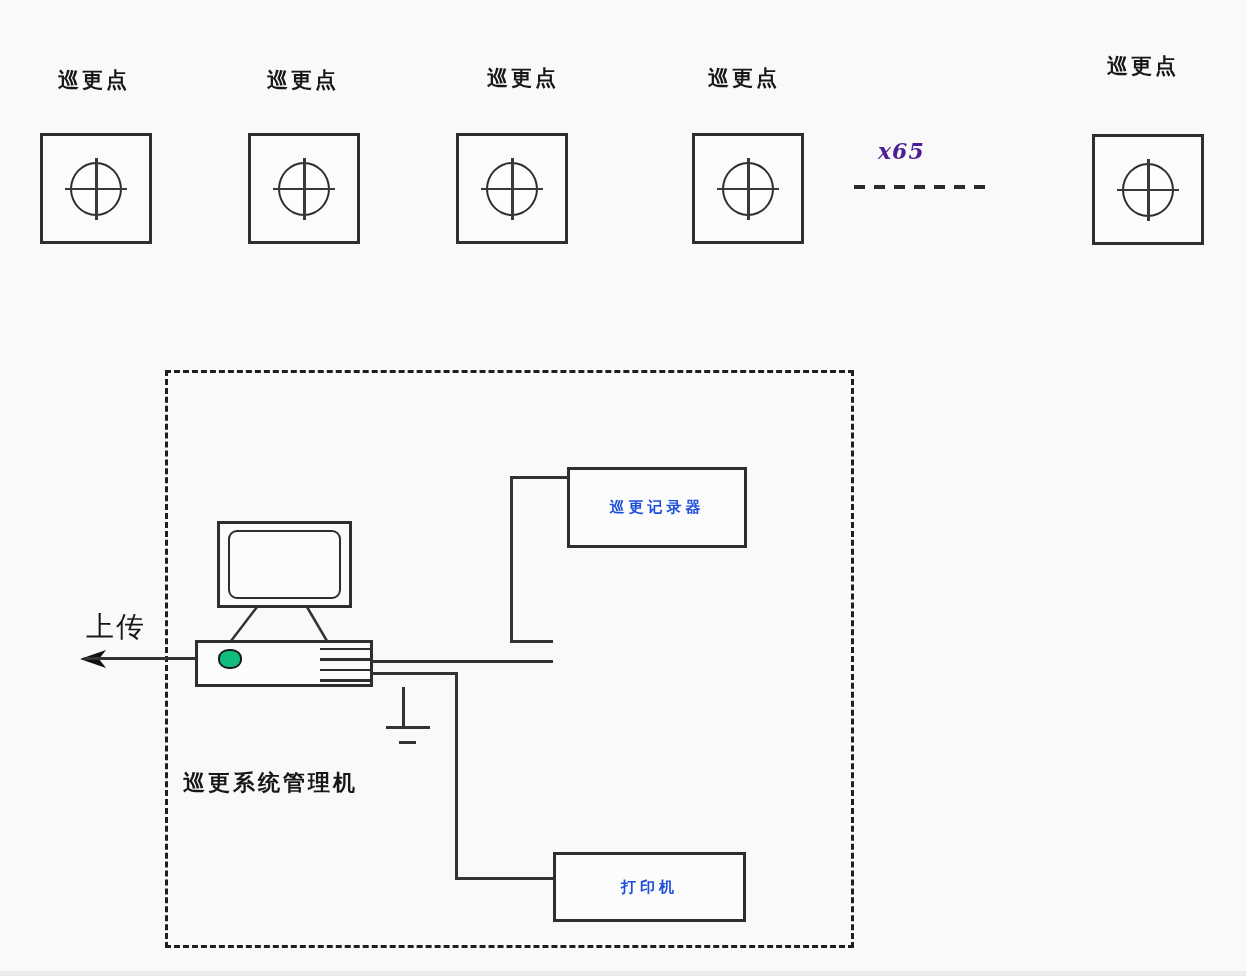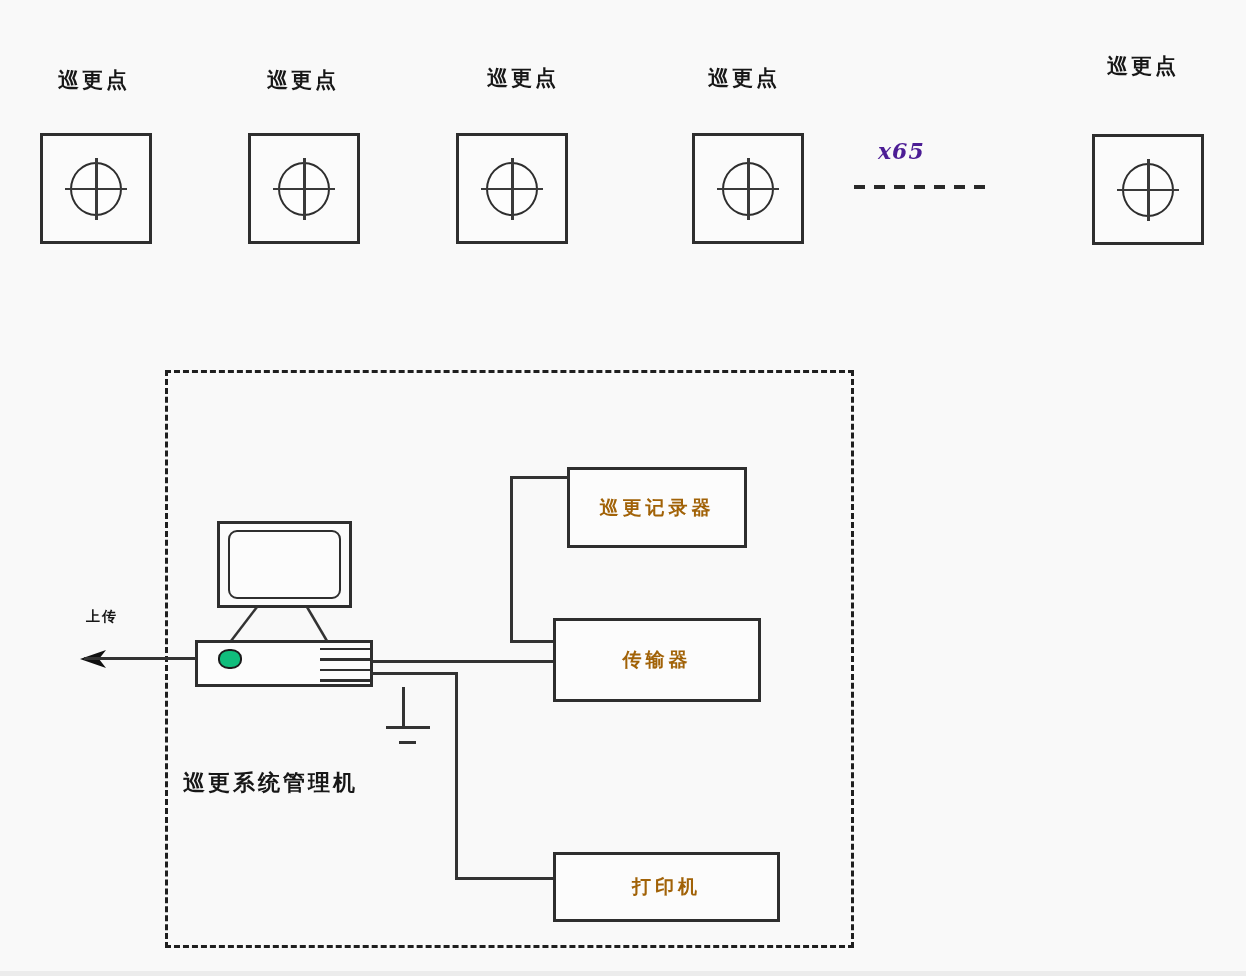--- a/index.html
+++ b/index.html
@@ -88,29 +88,29 @@
   
   .device-box {
     position: absolute;
     border: 3px solid #2e2e2e;
     background: #fcfcfc;
     display: flex;
     align-items: center;
     justify-content: center;
   }
   .device-box .device-label {
-    font-size: 19px;
+    font-size: 15px;
     font-weight: bold;
     letter-spacing: 4px;
-    color: #a16207;
+    color: #1d4ed8;
     white-space: nowrap;
   }
   .box-recorder    { left: 567px; top: 467px; width: 180px; height: 81px; }
   .box-transmitter { left: 553px; top: 618px; width: 208px; height: 84px; }
-  .box-printer     { left: 553px; top: 852px; width: 227px; height: 70px; }
+  .box-printer     { left: 553px; top: 852px; width: 193px; height: 70px; }
 
   
   .monitor {
     position: absolute;
     left: 217px; top: 521px;
     width: 135px; height: 87px;
     border: 3px solid #2e2e2e;
     background: #fbfbfb;
   }
   .monitor-screen {
@@ -145,22 +145,22 @@
 
   
   .hline, .vline { position: absolute; background: #333333; }
   .hline { height: 2.5px; }
   .vline { width: 2.5px; }
 
   
   .upload-label {
     position: absolute;
     left: 86px; top: 608px;
-    font-size: 14px;
-    font-weight: bold;
+    font-size: 28px;
+    font-weight: normal;
     letter-spacing: 2px;
     color: #171717;
   }
   .station-label {
     position: absolute;
     left: 183px; top: 768px;
     font-size: 22px;
     font-weight: bold;
     letter-spacing: 3px;
     color: #171717;
@@ -246,23 +246,20 @@
 
   <svg class="svg-overlay" viewBox="0 0 1246 976" xmlns="http://www.w3.org/2000/svg">
     <line x1="257" y1="607" x2="231" y2="641" stroke="#333333" stroke-width="2.5"></line>
     <line x1="307" y1="607" x2="327" y2="641" stroke="#333333" stroke-width="2.5"></line>
     <polygon points="80,659 106,650 99,659 106,668" fill="#111111"></polygon>
   </svg>
 
   <div class="device-box box-recorder">
     <span class="device-label">巡更记录器</span>
   </div>
-  <div class="device-box box-transmitter">
-    <span class="device-label">传输器</span>
-  </div>
   <div class="device-box box-printer">
     <span class="device-label">打印机</span>
   </div>
 
   <div class="hline" style="left:84px; top:657px; width:112px"></div>
 
   <div class="hline" style="left:371px; top:660px; width:182px"></div>
 
   <div class="hline" style="left:371px; top:672px; width:86px"></div>
   <div class="vline" style="left:455px; top:672px; height:207px"></div>

